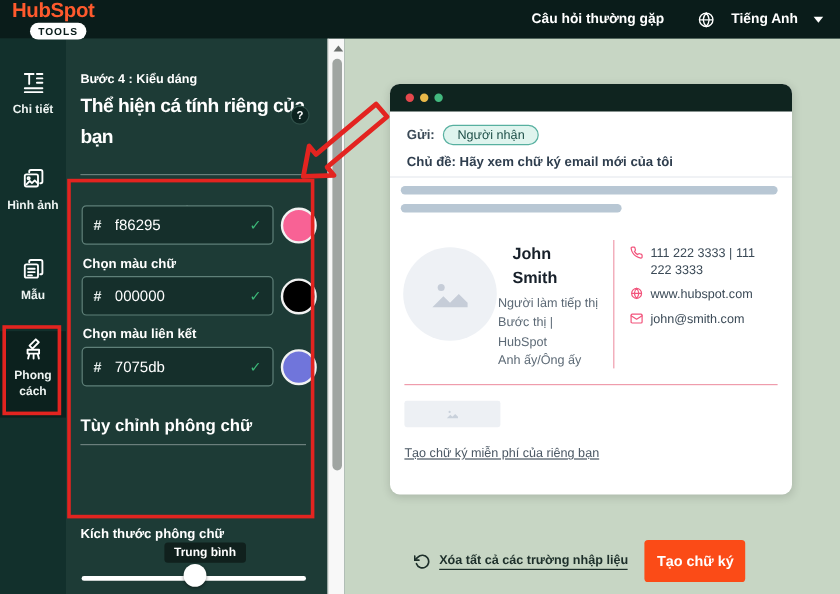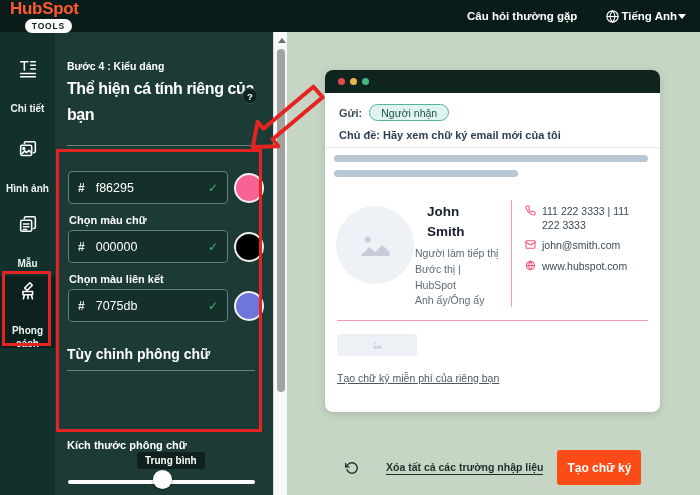--- a/index.html
+++ b/index.html
@@ -8,28 +8,28 @@
 
   
   .topbar { position:absolute; left:0; top:0; width:700px; height:32px; background:#0a1c1a;
             display:flex; align-items:center; justify-content:space-between; padding:0 14px 0 10px; z-index:10; }
   .logo-group { display:flex; align-items:center;flex-direction:column; }
   .logo { color:var(--brand-orange,#ff5a2d); font-size:17px; font-weight:bold; letter-spacing:-0.3px; }
   .tools-badge { margin-left:8px; background:#ffffff; color:#0b1d1b; font-size:8.5px; font-weight:bold;
                  letter-spacing:0.8px; padding:2px 7px; border-radius:8px; }
   .topbar-right { display:flex; align-items:center; gap:28px; }
   .faq-link { color:#fff; font-size:11.5px; font-weight:bold; cursor:pointer; }
-  .lang-select { display:flex; align-items:center; gap:1px; color:#fff; font-size:11.5px; font-weight:bold; cursor:pointer; }
+  .lang-select { display:flex; align-items:center; gap:13px; color:#fff; font-size:11.5px; font-weight:bold; cursor:pointer; }
   .caret-down { width:0; height:0; border-left:4.5px solid transparent; border-right:4.5px solid transparent;
                 border-top:5px solid #fff; }
 
   
   .sidebar { position:absolute; left:0; top:32px; width:55px; height:463px; background:#12302c; z-index:5; }
   .side-item { position:absolute; left:0; width:55px; text-align:center; cursor:pointer; padding-top:4px; }
-  .side-item .label { display:block; margin-top:22px; color:#eef4f2; font-size:10px; font-weight:bold; line-height:1.3; }
+  .side-item .label { display:block; margin-top:5px; color:#eef4f2; font-size:10px; font-weight:bold; line-height:1.3; }
   .si-1 { top:22px; height:72px; }
   .si-2 { top:102px; height:72px; }
   .si-3 { top:177px; height:70px; }
   .si-4 { top:244px; height:72px; background:#0c211e; }
   .side-item svg { display:inline-block; vertical-align:top; }
 
   
   .main-panel { position:absolute; left:55px; top:32px; width:218px; height:463px; background:#1d3b36; z-index:5; }
   .step-label { position:absolute; left:12px; top:28px; color:#fff; font-size:10.5px; font-weight:bold; }
   .panel-title { position:absolute; left:12px; top:44px; width:200px; color:#fff; font-size:16px;
@@ -104,21 +104,21 @@
   .contact-row { display:flex; gap:6px; color:#3b4a57; font-size:10.5px; line-height:1.35; }
   .contact-row svg { flex-shrink:0; margin-top:1px; }
   .pink-divider { position:absolute; left:12px; top:250px; width:311px; height:1px; background:#ef9cac; }
   .img-placeholder { position:absolute; left:12px; top:264px; width:80px; height:22px; background:#edf0f4;
                      border-radius:2px; display:flex; align-items:center; justify-content:center; }
   .cta-link { position:absolute; left:12px; top:302px; color:#4a5763; font-size:10.5px;
               text-decoration:underline; cursor:pointer; }
 
   .footer-row { position:absolute; left:58px; top:418px; display:flex; align-items:center; gap:14px; }
   .clear-group { display:flex; align-items:center; gap:7px; cursor:pointer; }
-  .clear-label { color:#1d2f2a; font-size:10.5px; font-weight:bold; border-bottom:1px solid #1d2f2a; padding-bottom:1px;margin-left:20px; }
+  .clear-label { color:#1d2f2a; font-size:10.5px; font-weight:bold; border-bottom:1px solid #1d2f2a; padding-bottom:1px; }
   .create-btn { width:84px; height:35px; background:var(--button-orange,#fb4b17); color:#fff; border:none;
                 border-radius:3px; font-size:12px; font-weight:bold; cursor:pointer;
                 font-family:"Liberation Sans","DejaVu Sans",sans-serif; }
 
   
   .annot { position:absolute; border:3px solid var(--annotation-red,#e32420); z-index:100; pointer-events:none; }
   .annot-panel-box { left:56px; top:149px; width:206px; height:283px; }
   .annot-side-box { left:2px; top:271px; width:49px; height:75px; }
   .annot-arrow { position:absolute; left:243px; top:84px; z-index:100; pointer-events:none; }
   .annot-arrow polygon { fill:none; stroke:var(--annotation-red,#e32420); stroke-width:4; stroke-linejoin:round; }
@@ -256,33 +256,33 @@
       <div class="v-divider"></div>
 
       <div class="contact-col">
         <div class="contact-row">
           <svg width="11" height="11" viewBox="0 0 24 24" fill="none" stroke="#f2547c" stroke-width="2.2" stroke-linecap="round" stroke-linejoin="round">
             <path d="M22 16.9v3a2 2 0 0 1-2.2 2 19.8 19.8 0 0 1-8.6-3.1 19.5 19.5 0 0 1-6-6A19.8 19.8 0 0 1 2.1 4.2 2 2 0 0 1 4.1 2h3a2 2 0 0 1 2 1.7c.1.9.3 1.8.6 2.6a2 2 0 0 1-.4 2.1L8 9.7a16 16 0 0 0 6 6l1.3-1.3a2 2 0 0 1 2.1-.4c.8.3 1.7.5 2.6.6a2 2 0 0 1 1.7 2z"></path>
           </svg>
           <span>111 222 3333 | 111 222 3333</span>
         </div>
         <div class="contact-row">
-          <svg width="11" height="11" viewBox="0 0 24 24" fill="none" stroke="#f2547c" stroke-width="2.2" stroke-linecap="round" stroke-linejoin="round">
-            <rect x="2" y="4" width="20" height="16" rx="2"></rect>
-              <path d="M2 7l10 6 10-6"></path>
-          </svg>
-          <span>john@smith.com</span>
-        </div>
-        <div class="contact-row">
           <svg width="11" height="11" viewBox="0 0 24 24" fill="none" stroke="#f2547c" stroke-width="2.2">
             <circle cx="12" cy="12" r="9"></circle>
               <path d="M3 12h18"></path>
               <path d="M12 3a15.3 15.3 0 0 1 4 9 15.3 15.3 0 0 1-4 9 15.3 15.3 0 0 1-4-9 15.3 15.3 0 0 1 4-9z"></path>
           </svg>
           <span>www.hubspot.com</span>
+        </div>
+        <div class="contact-row">
+          <svg width="11" height="11" viewBox="0 0 24 24" fill="none" stroke="#f2547c" stroke-width="2.2" stroke-linecap="round" stroke-linejoin="round">
+            <rect x="2" y="4" width="20" height="16" rx="2"></rect>
+              <path d="M2 7l10 6 10-6"></path>
+          </svg>
+          <span>john@smith.com</span>
         </div>
       </div>
 
       <div class="pink-divider"></div>
       <div class="img-placeholder">
         <svg width="16" height="14" viewBox="0 0 24 24" fill="#c9d1db">
           <circle cx="8" cy="9" r="1.6"></circle>
             <path d="M4 18l5-5 3 3 4-4 4 4v2z"></path>
         </svg>
       </div>

